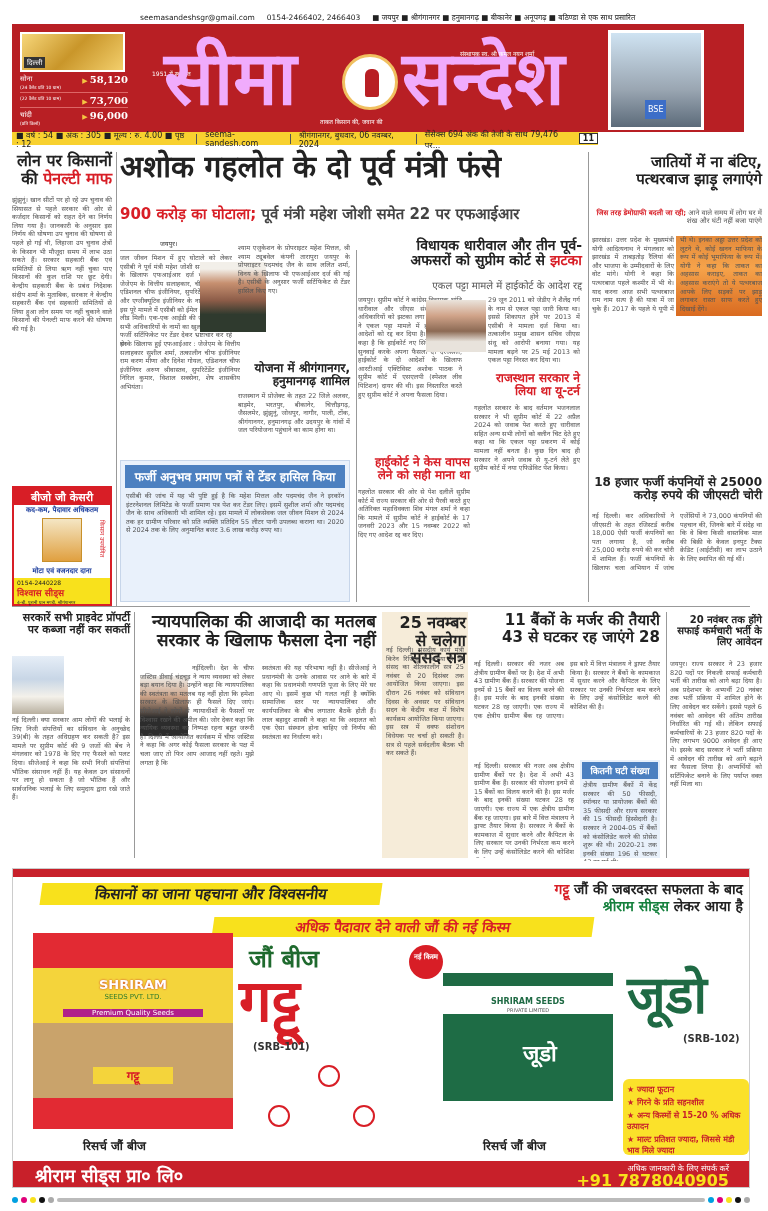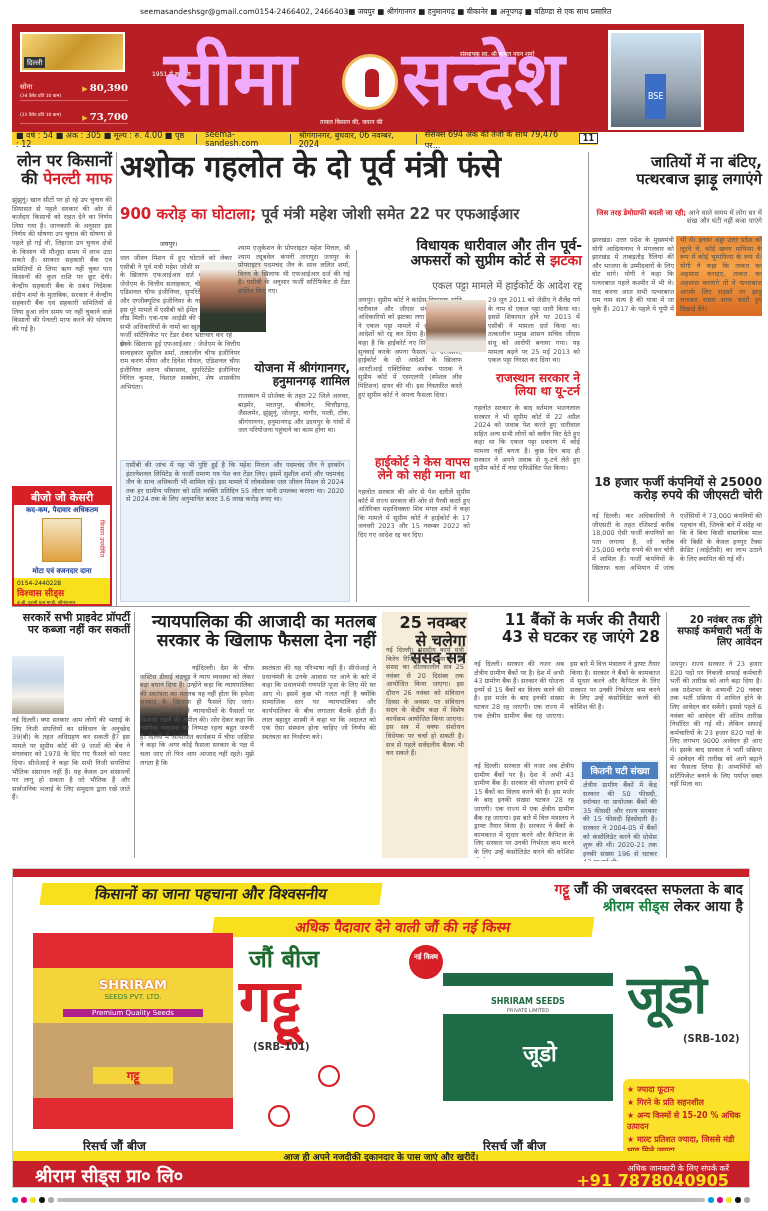--- a/index.html
+++ b/index.html
@@ -1,35 +1,35 @@
 <!DOCTYPE html>
 <html><head>
 <meta charset="utf-8">
 <style>
 *{box-sizing:border-box;margin:0;padding:0}
 body{width:768px;height:1211px;background:#fff;font-family:"DejaVu Sans","Liberation Sans",sans-serif;color:#222;overflow:hidden;position:relative}
-.topbar{position:absolute;left:0;top:0;width:768px;height:22px;font-size:7.5px;display:flex;align-items:center;padding-left:140px;gap:0;color:#222}
+.topbar{position:absolute;left:0;top:0;width:768px;height:22px;font-size:7.5px;display:flex;align-items:flex-end;padding-left:140px;gap:12px;color:#222}
 .topbar span{white-space:nowrap}
 .masthead{position:absolute;left:12px;top:24px;width:732px;height:108px;background:#b81f24}
 .gold{position:absolute;left:8px;top:8px;width:108px;height:92px}
 .gold-img{width:105px;height:40px;background:linear-gradient(135deg,#f7d77a,#c9962a 50%,#f3cf6c);border:2px solid #fff;position:relative}
 .gold-img .city{position:absolute;left:2px;bottom:2px;background:#333;color:#fff;font-size:7px;padding:1px 3px}
-.rate{display:flex;justify-content:space-between;color:#fff;font-size:7px;margin-top:10px;border-bottom:1px solid #d66;padding-bottom:1px}
+.rate{display:flex;justify-content:space-between;color:#fff;font-size:7px;margin-top:2px;border-bottom:1px solid #d66;padding-bottom:1px}
 .rate b{font-family:"DejaVu Serif",serif;font-size:10px}
 .rate .ar{color:#f5c542;margin-right:2px}
 .estd{position:absolute;left:140px;top:46px;color:#fff;font-size:6px}
 .logo1,.logo2{position:absolute;top:8px;color:#f0abfc;font-size:74px;font-weight:bold;font-family:"DejaVu Sans",sans-serif;line-height:92px}
 .logo1{left:152px}
 .logo2{left:390px}
 .emblem{position:absolute;left:330px;top:30px;width:56px;height:56px;border-radius:50%;background:#fff;border:3px solid #f0c060}
 .emblem::after{content:"";position:absolute;left:20px;top:12px;width:14px;height:28px;background:#b81f24;border-radius:6px 6px 2px 2px}
 .founder{position:absolute;left:448px;top:26px;color:#fff;font-size:6px}
 .tagline{position:absolute;left:308px;top:94px;color:#fff;font-size:6px}
 .bse{position:absolute;left:596px;top:6px;width:96px;height:100px;background:linear-gradient(180deg,#cfe3f2,#9aa6b2 60%,#5c6b7a);border:3px solid #fff}
-.bse span{position:absolute;bottom:8px;left:34px;background:#3c6ec8;color:#fff;font-size:8px;padding:18px 3px}
+.bse span{position:absolute;bottom:8px;left:34px;background:#3c6ec8;color:#fff;font-size:8px;padding:5px 3px}
 .infobar{position:absolute;left:12px;top:132px;width:586px;height:13px;background:#f8d12f;font-size:8px;display:flex;align-items:center;gap:8px;padding-left:4px}
 .infobar .sep{border-left:1px solid #555;height:10px}
 .infobar .pg{background:#fff;border:1px solid #333;font-weight:bold;padding:0 3px;margin-left:6px}
 .col{position:absolute;font-size:6.5px;line-height:8.6px;color:#555;text-align:justify}
 .rule{position:absolute;background:#999}
 .hl{position:absolute;font-weight:bold;color:#222;line-height:1.1;text-align:right}
 .red{color:#d81e26}
 .ph{position:absolute;background:linear-gradient(180deg,#e9d4c0,#b88a6a 60%,#3d4a3a);}
 .boxblue{position:absolute;background:#e9f1fb}
 .bluebar{background:#4c80c0;color:#fff;font-weight:bold;text-align:center}
@@ -55,21 +55,21 @@
   <span>■ जयपुर ■ श्रीगंगानगर ■ हनुमानगढ़ ■ बीकानेर ■ अनूपगढ़ ■ बठिण्डा से एक साथ प्रसारित</span>
 </div>
 
 <div class="masthead">
   <div class="gold">
     <div class="gold-img">
       <span class="city">दिल्ली</span>
     </div>
     <div class="rate">
       <span><span>सोना</span><br><span style="font-size:4.5px">(24 कैरेट प्रति 10 ग्राम)</span></span>
-      <span><span class="ar">▶</span><b>80,390</b></span>
+      <span><span class="ar">▶</span><b>58,120</b></span>
     </div>
     <div class="rate">
       <span style="font-size:4.5px">(22 कैरेट प्रति 10 ग्राम)</span>
       <span><span class="ar">▶</span><b>73,700</b></span>
     </div>
     <div class="rate" style="border:none">
       <span><span>चांदी</span><br><span style="font-size:4.5px">(प्रति किलो)</span></span>
       <span><span class="ar">▶</span><b>96,000</b></span>
     </div>
   </div>
@@ -121,20 +121,21 @@
 <div class="col" style="left:160px;top:240px;width:50px;color:#333">जयपुर।</div>
 <div class="rule" style="left:120px;top:250px;width:100px;height:1px"></div>
 <div class="col" style="left:120px;top:254px;width:112px;height:180px;overflow:hidden"><span>जल जीवन मिशन में हुए घोटाले को लेकर एसीबी ने पूर्व मंत्री महेश जोशी समेत 22 लोगों के खिलाफ एफआईआर दर्ज की है। इनमें जेजेएम के वित्तीय सलाहकार, चीफ इंजीनियर, एडिशनल चीफ इंजीनियर, सुपरिटेंडेंट इंजीनियर और एग्जीक्यूटिव इंजीनियर के नाम शामिल हैं। इस पूरे मामले में एसीबी को ईमेल आईडी से बड़ी लीड मिली। एक-एक आईडी की जांच करने पर सभी अधिकारियों के नामों का खुलासा हुआ। जो फर्जी सर्टिफिकेट पर टेंडर देकर भ्रष्टाचार कर रहे थे।</span></div>
 <div class="ph" style="left:200px;top:262px;width:66px;height:70px;background:linear-gradient(180deg,#f2efe9 0,#f2efe9 10%,#c79070 30%,#8c5c48 55%,#2f3a2e 75%)"></div>
 <div class="col" style="left:120px;top:340px;width:120px;height:80px;overflow:hidden"><span>इनके खिलाफ हुई एफआईआर : जेजेएम के वित्तीय सलाहकार सुशील शर्मा, तत्कालीन चीफ इंजीनियर राम करण मीणा और दिनेश गोयल, एडिशनल चीफ इंजीनियर अरुण श्रीवास्तव, सुपरिटेंडेंट इंजीनियर निरिल कुमार, विशाल सक्सेना, शेष शासकीय अभियंता।</span></div>
 <div class="col" style="left:238px;top:244px;width:112px;height:110px;overflow:hidden"><span>श्याम एजुकेशन के प्रोपराइटर महेश मित्तल, श्री श्याम ट्यूबवेल कंपनी तारापुरा जयपुर के प्रोपराइटर पदमचंद जैन के साथ ललित शर्मा, विनय के खिलाफ भी एफआईआर दर्ज की गई है। एसीबी के अनुसार फर्जी सर्टिफिकेट से टेंडर हासिल किए गए।</span></div>
 <div class="hl" style="left:238px;top:362px;width:112px;font-size:12px">योजना में श्रीगंगानगर, हनुमानगढ़ शामिल</div>
 <div class="col" style="left:238px;top:392px;width:112px;height:64px;overflow:hidden"><span>राजस्थान में प्रोजेक्ट के तहत 22 जिले अलवर, बाड़मेर, भरतपुर, बीकानेर, चित्तौड़गढ़, जैसलमेर, झुंझुनूं, जोधपुर, नागौर, पाली, टोंक, श्रीगंगानगर, हनुमानगढ़ और उदयपुर के गांवों में जल परियोजना पहुंचाने का काम होना था।</span></div>
 
 <div class="boxblue" style="left:120px;top:460px;width:230px;height:142px;border:1px solid #c7d6ea">
+  <div class="bluebar" style="font-size:12px;padding:3px;margin:4px">फर्जी अनुभव प्रमाण पत्रों से टेंडर हासिल किया</div>
   <div class="col" style="position:static;margin:0 5px;height:118px;overflow:hidden">एसीबी की जांच में यह भी पुष्टि हुई है कि महेश मित्तल और पदमचंद जैन ने इरकॉन इंटरनेशनल लिमिटेड के फर्जी प्रमाण पत्र पेश कर टेंडर लिए। इसमें सुशील शर्मा और पदमचंद जैन के साथ अधिकारी भी शामिल रहे। इस मामले में लोकसेवक जल जीवन मिशन से 2024 तक हर ग्रामीण परिवार को प्रति व्यक्ति प्रतिदिन 55 लीटर पानी उपलब्ध कराना था। 2020 से 2024 तक के लिए अनुमानित बजट 3.6 लाख करोड़ रुपए था।</div>
 </div>
 
 <div class="rule" style="left:356px;top:250px;width:1px;height:352px"></div>
 <div class="hl" style="left:356px;top:238px;width:226px;font-size:14px">
   <span>विधायक धारीवाल और तीन पूर्व-</span><br><span>अफसरों को सुप्रीम कोर्ट से </span><span class="red">झटका</span>
 </div>
 <div class="hl" style="left:356px;top:280px;width:226px;font-size:10px;color:#555;font-weight:normal">एकल पट्टा मामले में हाईकोर्ट के आदेश रद्द</div>
 <div class="col" style="left:358px;top:296px;width:104px;height:156px;overflow:hidden">जयपुर। सुप्रीम कोर्ट ने कांग्रेस विधायक शांति धारीवाल और जीएस संधू समेत तीन अधिकारियों को झटका लगा है। सुप्रीम कोर्ट ने एकल पट्टा मामले में हाईकोर्ट के दो आदेशों को रद्द कर दिया है। सुप्रीम कोर्ट ने कहा है कि हाईकोर्ट नए सिरे से मामले की सुनवाई करके अपना फैसला दे। दरअसल, हाईकोर्ट के दो आदेशों के खिलाफ आरटीआई एक्टिविस्ट अशोक पाठक ने सुप्रीम कोर्ट में एसएलपी (स्पेशल लीव पिटिशन) दायर की थी। इस निस्तारित करते हुए सुप्रीम कोर्ट ने अपना फैसला दिया।</div>
 <div class="ph" style="left:426px;top:300px;width:60px;height:52px;background:linear-gradient(180deg,#eae4dc 0,#d1a48a 30%,#8c6a54 60%,#e8e3dc 80%)"></div>
@@ -225,21 +226,20 @@
   <div class="bigword" style="left:614px;top:96px;font-size:52px;color:#1f6a44;line-height:60px">जूडो</div>
   <div class="bigword" style="left:670px;top:164px;font-size:10px;color:#333">(SRB-102)</div>
   <div class="bullets">
     <div>★ <span>ज्यादा फूटान</span></div>
     <div>★ <span>गिरने के प्रति सहनशील</span></div>
     <div>★ <span>अन्य किस्मों से 15-20 % अधिक उत्पादन</span></div>
     <div>★ <span>माल्ट प्रतिशत ज्यादा, जिससे मंडी भाव मिले ज्यादा</span></div>
   </div>
   <div class="bigword" style="left:470px;top:268px;font-size:12px;color:#222">रिसर्च जौं बीज</div>
 
-  <div style="position:absolute;left:0;top:282px;width:100%;height:12px;background:#f8e11c;font-size:9px;font-weight:bold;text-align:center;line-height:12px">आज ही अपने नजदीकी दुकानदार के पास जाएं और खरीदें।</div>
   <div class="adfoot">
     <div style="position:absolute;left:22px;top:2px;font-size:18px;font-weight:bold;color:#ffffff">श्रीराम सीड्स प्रा० लि०</div>
     <div style="position:absolute;right:20px;top:1px;font-size:8px">अधिक जानकारी के लिए संपर्क करें</div>
     <div style="position:absolute;right:20px;top:10px;font-size:16px;font-weight:bold;color:#f8e11c">+91 7878040905</div>
   </div>
 </div>
 
 <div class="swatches">
   <span class="dot" style="background:#00a0e0"></span>
     <span class="dot" style="background:#e0007a"></span>

